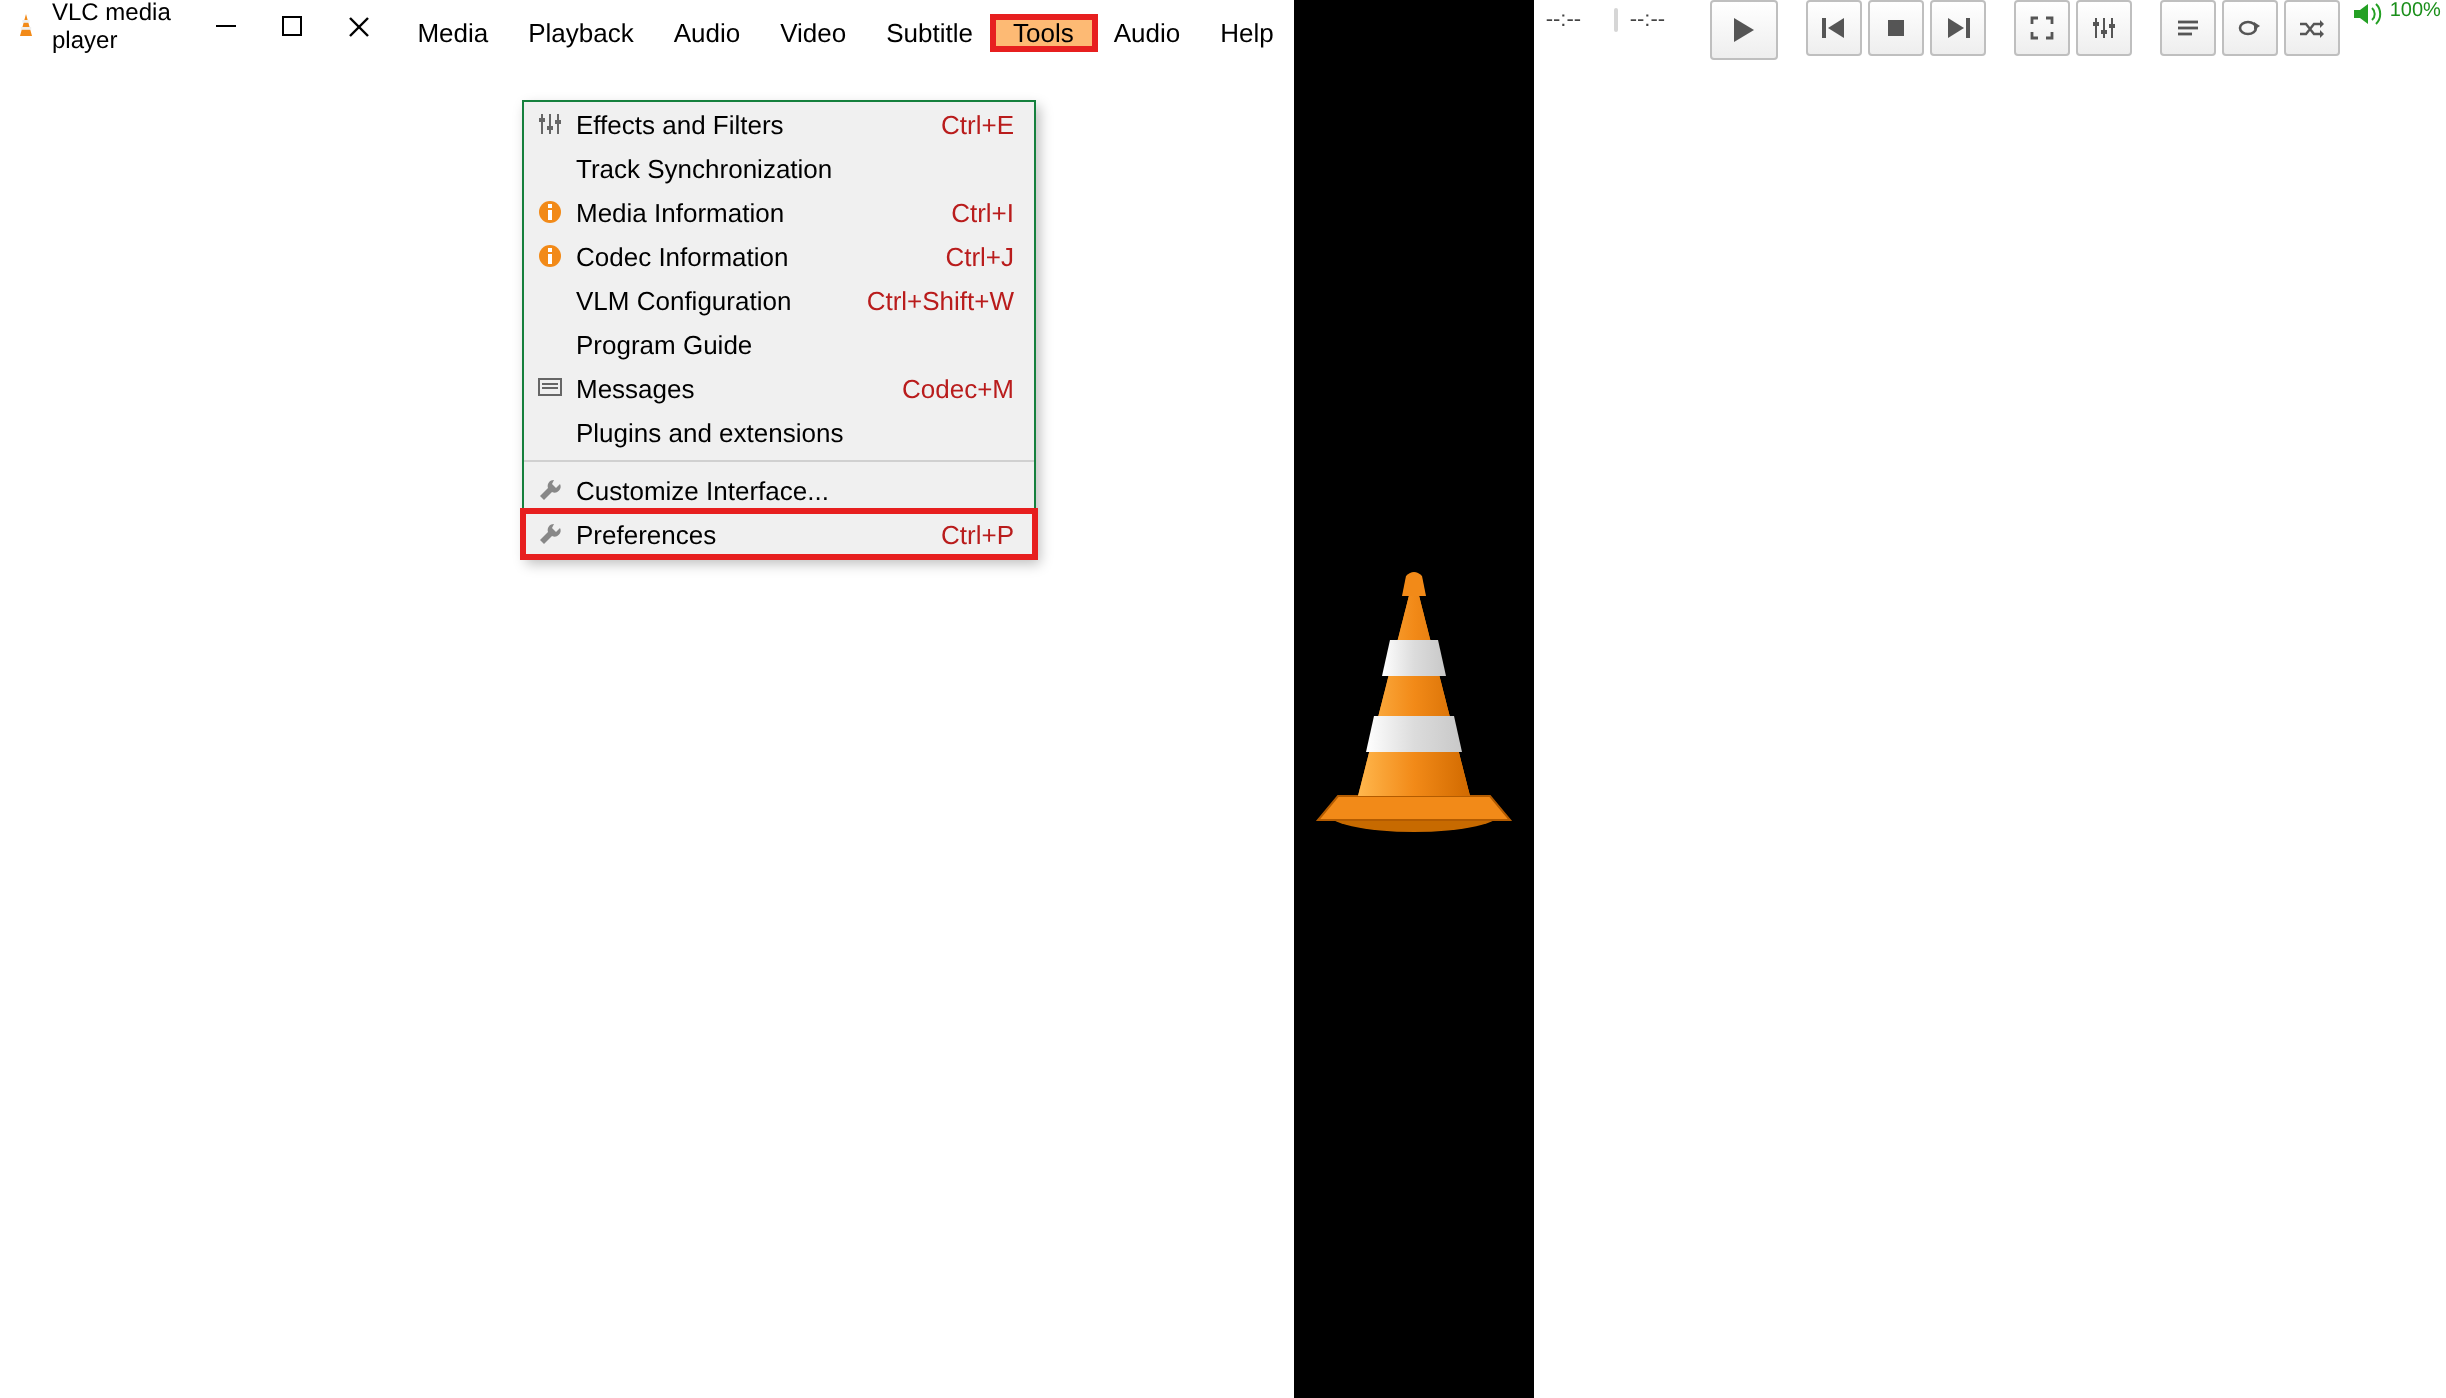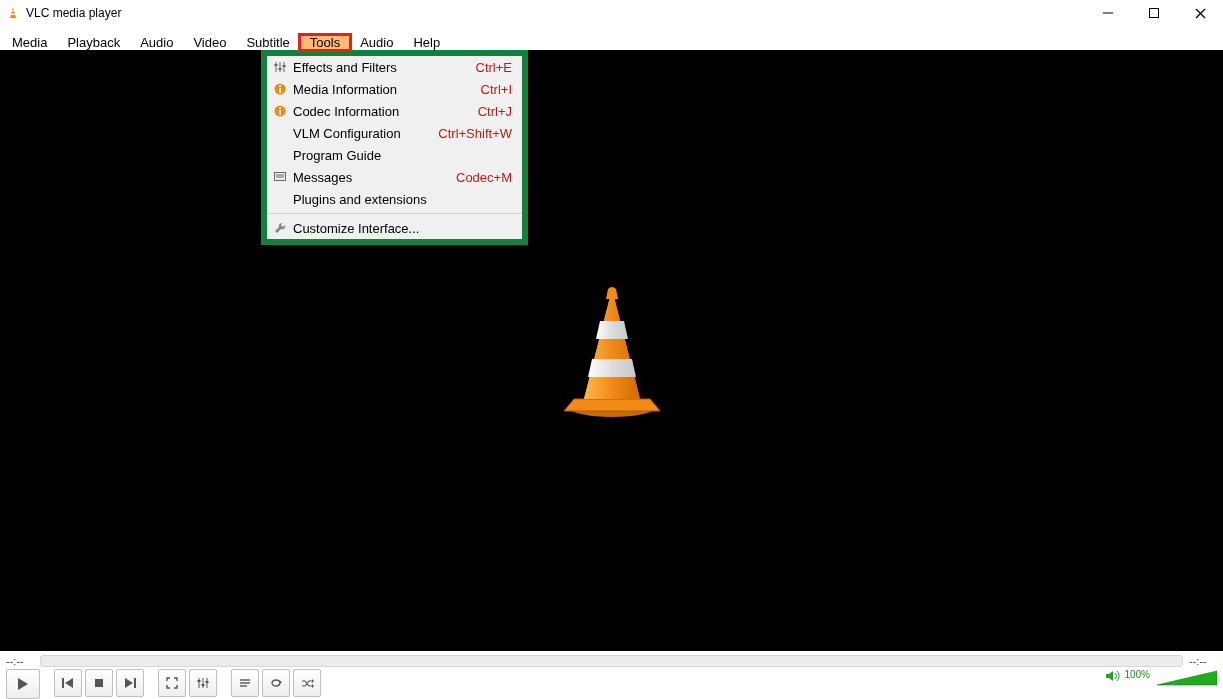--- a/index.html
+++ b/index.html
@@ -1,30 +1,30 @@
 <!DOCTYPE html>
 <html><head>
 <meta charset="utf-8">
 <style>
   html,body{margin:0;padding:0;height:100%;font-family:"Segoe UI",Tahoma,sans-serif;font-size:13px;color:#000;background:#fff;user-select:none}
-  .win{width:1223px;height:699px;display:flex;flex-direction:column;position:relative;overflow:hidden}
+  .win{width:1223px;height:699px;display:flex;flex-direction:row;position:relative;overflow:hidden}
   
   .titlebar{height:26px;display:flex;align-items:center;padding-left:6px}
   .titlebar .title{margin-left:6px;font-size:12px}
   .titlebar .spacer{flex:1}
   .tbtn{width:46px;height:26px;display:flex;align-items:center;justify-content:center}
   
   .menubar{height:24px;display:flex;align-items:flex-end;padding-left:2px;border-bottom:0}
   .menuitem{padding:0 10px;display:flex;align-items:center;cursor:default;font-size:13px}
   .menuitem.active{background:#fdba74}
   .menuitem.hl{outline:3px solid #e71f1f;outline-offset:-1px;position:relative;z-index:3}
   
   .video{flex:1;background:#000;display:flex;align-items:center;justify-content:center;position:relative}
   
-  .dropdown{position:absolute;top:50px;left:261px;width:255px;background:#f0f0f0;border:6px solid #15803d;box-shadow:2px 3px 6px rgba(0,0,0,.25);z-index:2}
+  .dropdown{position:absolute;top:50px;left:261px;width:255px;background:#f0f0f0;border:1px solid #15803d;box-shadow:2px 3px 6px rgba(0,0,0,.25);z-index:2}
   .drow{display:flex;align-items:center;height:22px;padding-right:10px}
   .drow .dicon{width:26px;display:flex;justify-content:center;align-items:center;color:#555}
   .drow .dlabel{flex:1;font-size:13px}
   .drow .dshort{font-size:13px;color:#b91c1c}
   .dsep{height:1px;background:#d0d0d0;margin:3px 0}
   .drow.hl{outline:3px solid #e71f1f;outline-offset:-1px;position:relative;z-index:1}
   
   .seekrow{height:16px;display:flex;align-items:center;padding:2px 6px 0 6px;gap:6px;font-size:11px;color:#444}
   .seektime{min-width:28px}
   .seekbar{flex:1;height:10px;background:#ececec;border:1px solid #d6d6d6;border-radius:3px}
@@ -120,20 +120,25 @@
             <line x1="10" y1="1" x2="10" y2="11" stroke="#666"></line>
             <rect x="0.5" y="3" width="3" height="2" fill="#666"></rect>
             <rect x="4.5" y="7" width="3" height="2" fill="#666"></rect>
             <rect x="8.5" y="4" width="3" height="2" fill="#666"></rect>
           </svg>
         </span>
       <span class="dlabel">Effects and Filters</span>
       <span class="dshort">Ctrl+E</span>
     </div>
     <div class="drow">
+      <span class="dicon"></span>
+      <span class="dlabel">Track Synchronization</span>
+      <span class="dshort"></span>
+    </div>
+    <div class="drow">
       <span class="dicon">
           <svg width="12" height="12">
             <circle cx="6" cy="6" r="5.5" fill="#f28a18"></circle>
             <rect x="5" y="5" width="2" height="5" fill="#fff"></rect>
             <rect x="5" y="2" width="2" height="2" fill="#fff"></rect>
           </svg>
         </span>
       <span class="dlabel">Media Information</span>
       <span class="dshort">Ctrl+I</span>
     </div>
@@ -176,20 +181,29 @@
     </div>
     <div class="dsep"></div>
     <div class="drow">
       <span class="dicon">
           <svg width="12" height="12">
             <path d="M8 1a3 3 0 0 0-3 4L1 9l2 2 4-4a3 3 0 0 0 4-4L9 5 7 3z" fill="#888"></path>
           </svg>
         </span>
       <span class="dlabel">Customize Interface...</span>
       <span class="dshort"></span>
+    </div>
+    <div class="drow hl">
+      <span class="dicon">
+          <svg width="12" height="12">
+            <path d="M8 1a3 3 0 0 0-3 4L1 9l2 2 4-4a3 3 0 0 0 4-4L9 5 7 3z" fill="#888"></path>
+          </svg>
+        </span>
+      <span class="dlabel">Preferences</span>
+      <span class="dshort">Ctrl+P</span>
     </div>
   </div>
 
   <div class="seekrow">
     <span class="seektime">--:--</span>
     <div class="seekbar"></div>
     <span class="seektime">--:--</span>
   </div>
 
   <div class="ctrls">

